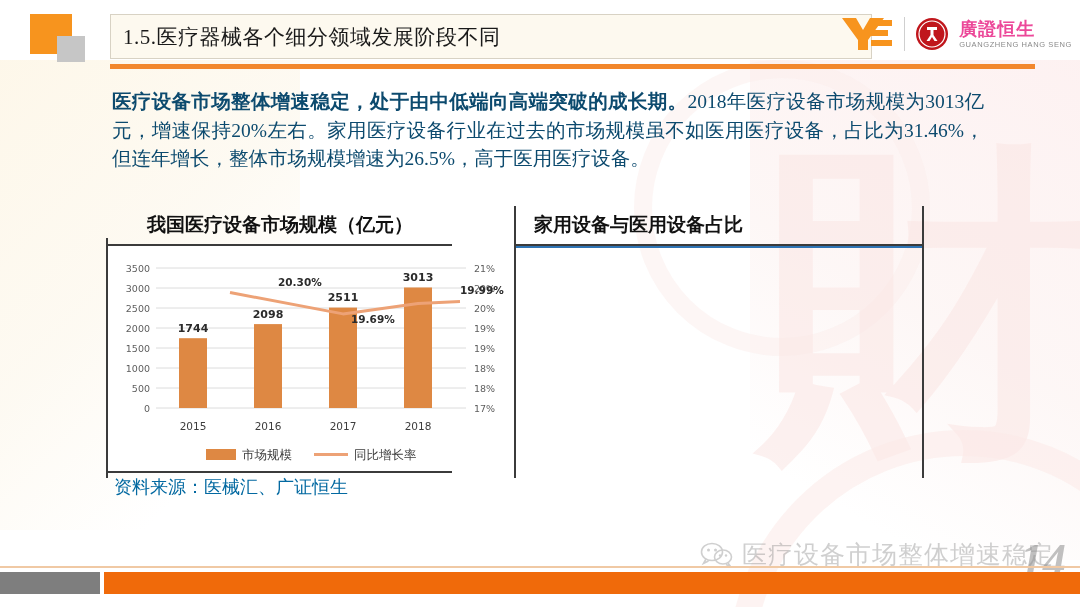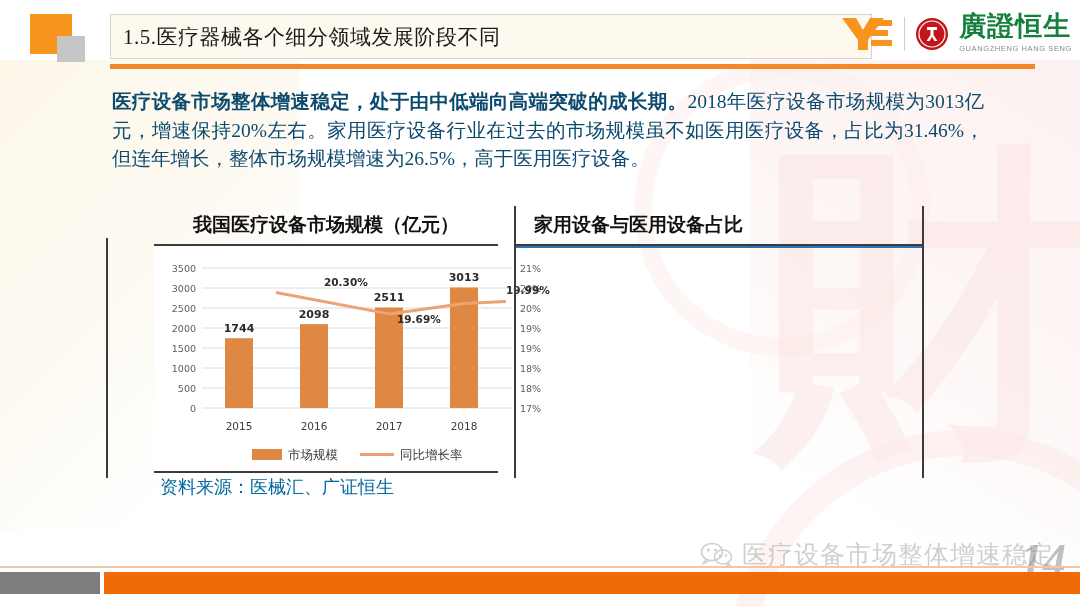--- a/index.html
+++ b/index.html
@@ -58,40 +58,40 @@
   .logo-wrap{
     position:absolute;right:8px;top:10px;height:48px;display:flex;align-items:center;gap:10px;
   }
   .logo-ye{width:54px;height:40px;display:block;}
   .logo-divider{width:1px;height:34px;background:#cfcfcf;}
   .logo-seal{width:34px;height:34px;display:block;}
   .logo-cn{
     display:flex;flex-direction:column;justify-content:center;line-height:1;
   }
   .logo-cn-main{
-    font-size:27px;color:#15803d;font-weight:700;letter-spacing:1px;
-    font-family:Liberation Mono, monospace;white-space:nowrap;
+    font-size:18px;color:#ec4899;font-weight:700;letter-spacing:1px;
+    font-family:Liberation Serif, serif;white-space:nowrap;
   }
   .logo-cn-sub{
     font-size:7.5px;color:#8a8a8a;letter-spacing:.6px;margin-top:3px;
     font-family:"Liberation Sans",sans-serif;white-space:nowrap;
   }
 
   
   .para{
     position:absolute;left:112px;top:88px;width:872px;
     font-size:19.5px;line-height:28.5px;color:#0c4a6e;
     text-align:justify;
     font-family:"Liberation Serif","DejaVu Serif",serif;
   }
   .para b{font-weight:700;}
 
   
   .panel{position:absolute;top:206px;}
-  .panel-left{left:108px;width:344px;margin-left:46px;}
+  .panel-left{left:108px;width:344px;}
   .panel-right{left:516px;width:407px;}
   .panel-title{
     height:38px;display:flex;align-items:center;justify-content:center;
     font-size:19px;font-weight:700;color:#111;
     font-family:"Liberation Serif","DejaVu Serif",serif;white-space:nowrap;
   }
   .panel-title.left-al{justify-content:flex-start;padding-left:18px;}
   .rule-top{height:2px;background:#3b3b3b;}
   .rule-bottom{height:2px;background:#3b3b3b;}
   .rule-bottom.blue{background:#2E74B5;}

